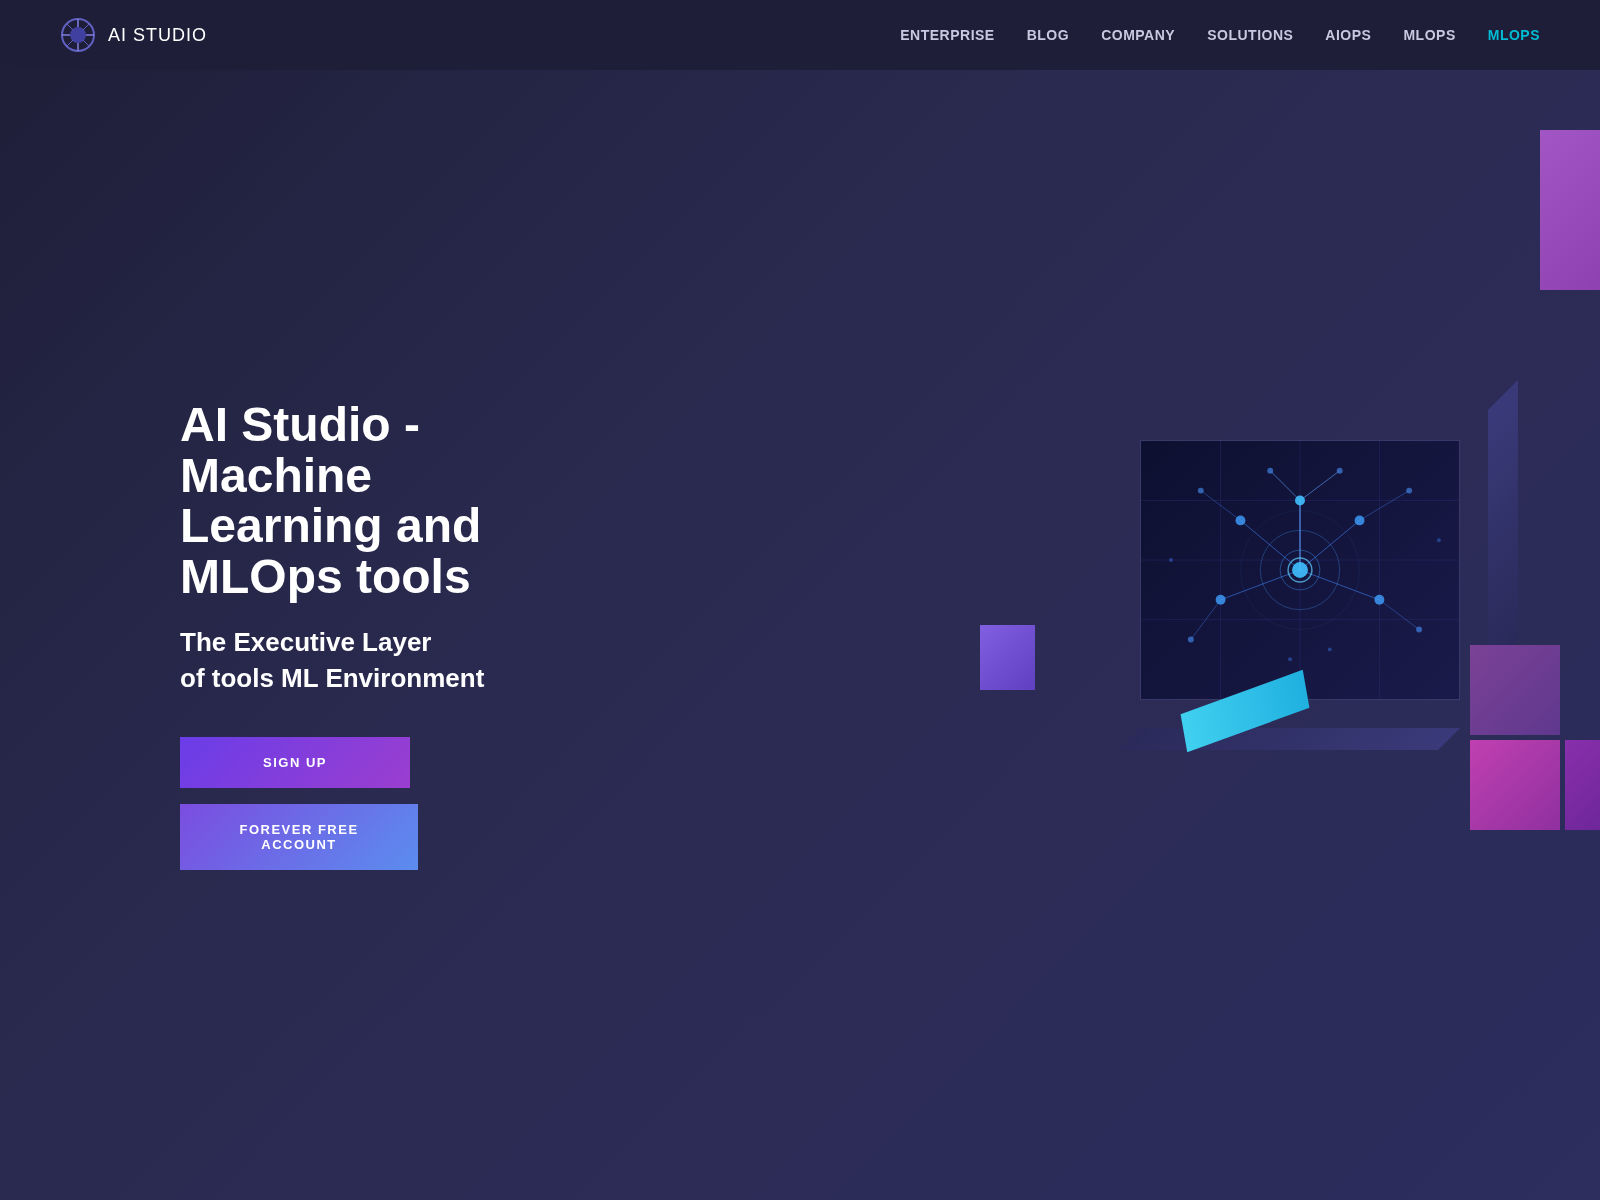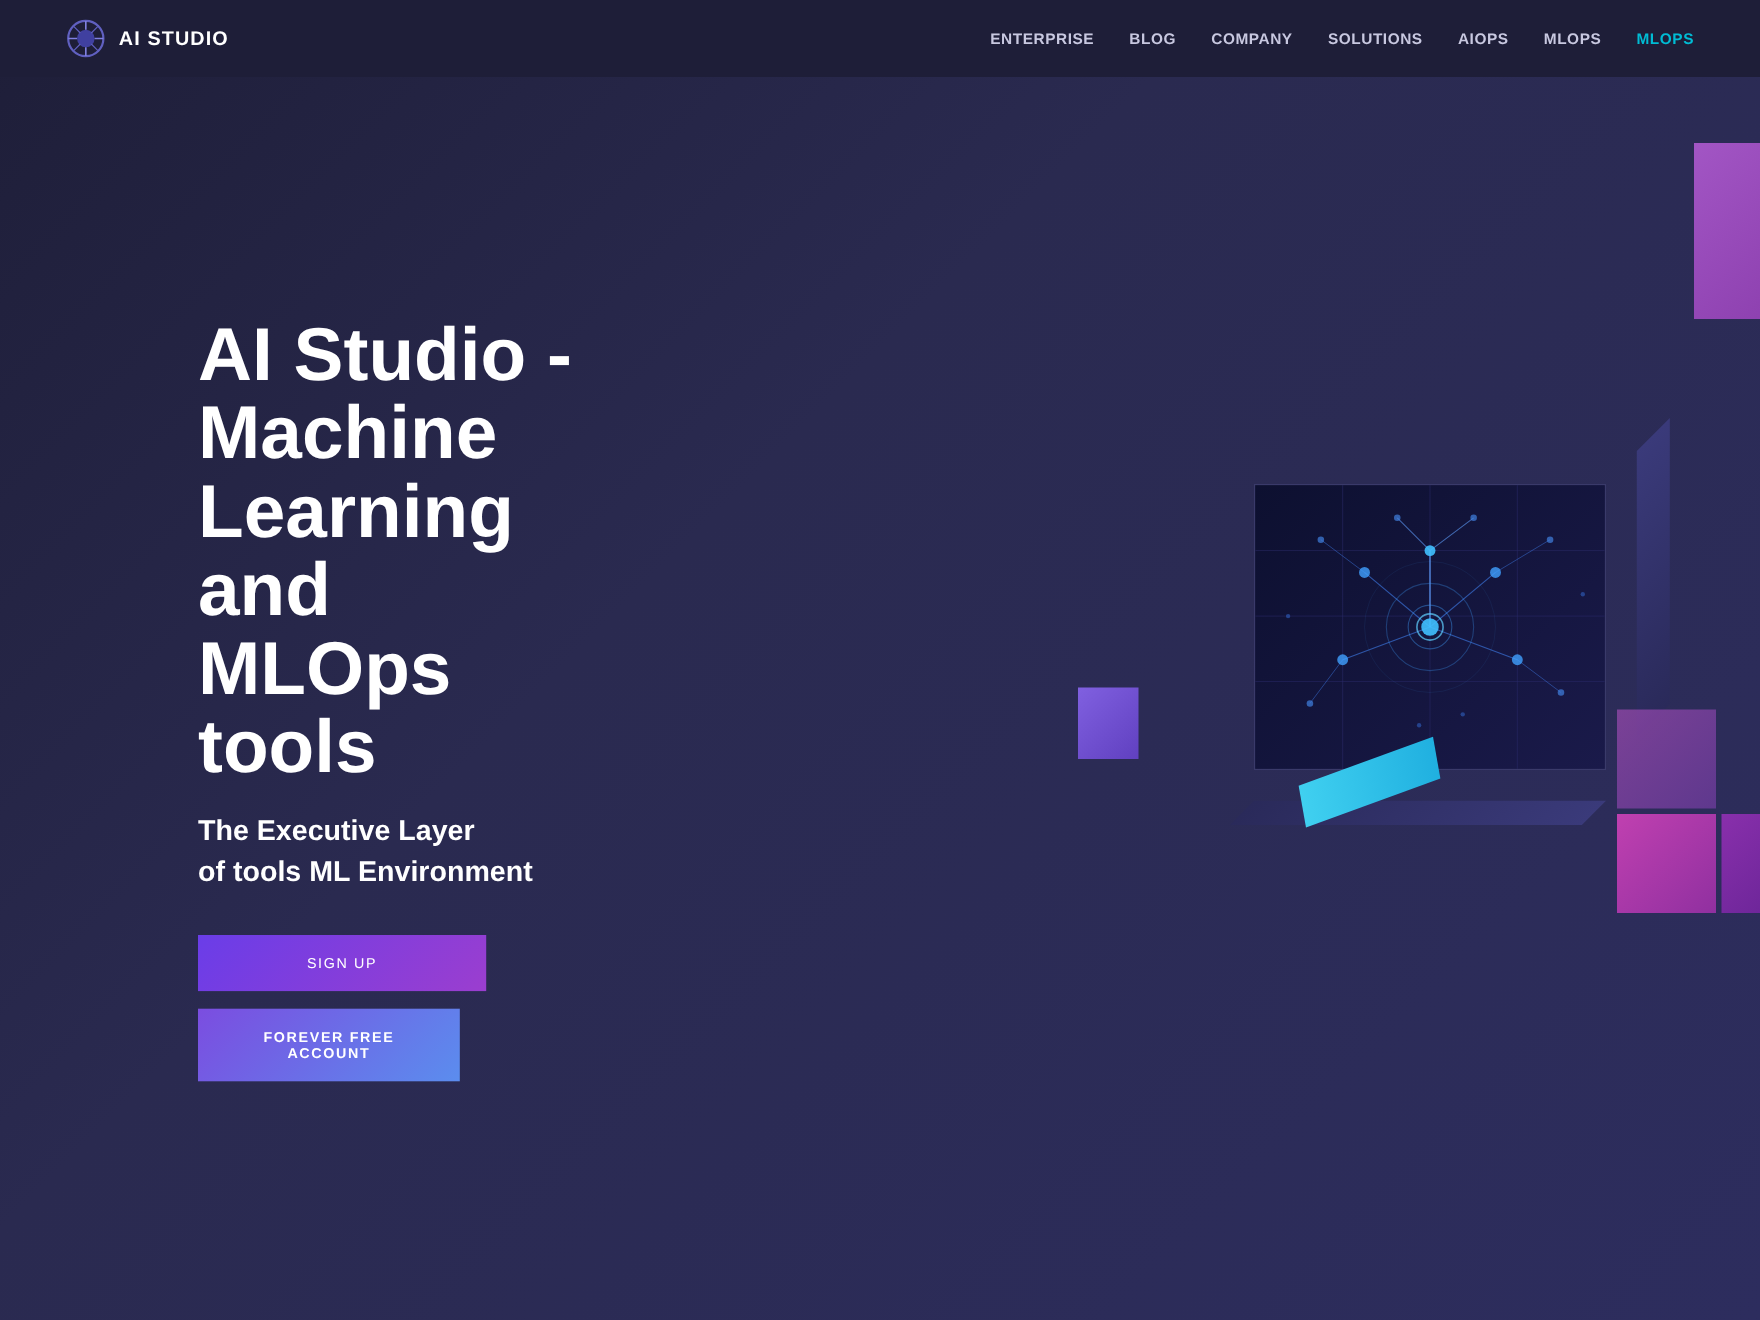--- a/index.html
+++ b/index.html
@@ -11,21 +11,21 @@
       display: flex; align-items: center; padding: 0 60px; height: 70px;
       background: #1e1e38;
     }
     .nav-logo {
       display: flex; align-items: center; gap: 12px; margin-right: auto;
     }
     .logo-icon {
       width: 36px; height: 36px;
     }
     .logo-text {
-      color: #ffffff; font-size: 18px; font-weight: 700; letter-spacing: 1px;
+      color: #ffffff; font-size: 18px; font-weight: 400; letter-spacing: 1px;
     }
     .nav-links { display: flex; gap: 32px; align-items: center; }
     .nav-link {
       color: #c8c8e0; font-size: 14px; font-weight: 600; letter-spacing: 0.5px;
       text-decoration: none; cursor: pointer;
     }
     .nav-link.active { color: #00bcd4; }
 
     
     .hero {
@@ -33,31 +33,31 @@
       background: linear-gradient(135deg, #1e1e38 0%, #2a2a50 40%, #2d2d5e 100%);
       display: flex; align-items: center; padding-top: 70px;
       position: relative; overflow: hidden;
     }
     .hero-content {
       padding: 80px 60px 80px 180px;
       max-width: 600px;
       z-index: 2; position: relative;
     }
     .hero-title {
-      font-size: 68px; font-weight: 900; color: #ffffff;
+      font-size: 48px; font-weight: 900; color: #ffffff;
       line-height: 1.05; margin-bottom: 22px;
     }
     .hero-subtitle {
       font-size: 26px; font-weight: 700; color: #ffffff;
       line-height: 1.4; margin-bottom: 40px;
     }
     .btn-signup {
-      display: block; width: 262px; padding: 18px 30px;
+      display: block; width: 230px; padding: 18px 30px;
       background: linear-gradient(135deg, #6a3de8, #9b3ecf);
-      color: #ffffff; font-size: 13px; font-weight: 400; letter-spacing: 1.5px;
+      color: #ffffff; font-size: 13px; font-weight: 700; letter-spacing: 1.5px;
       border: none; cursor: pointer; margin-bottom: 16px;
     }
     .btn-free {
       display: block; width: 238px; padding: 18px 30px;
       background: linear-gradient(135deg, #7b4de0, #5b8dee);
       color: #ffffff; font-size: 13px; font-weight: 800; letter-spacing: 1.5px;
       border: none; cursor: pointer;
     }
 
     

